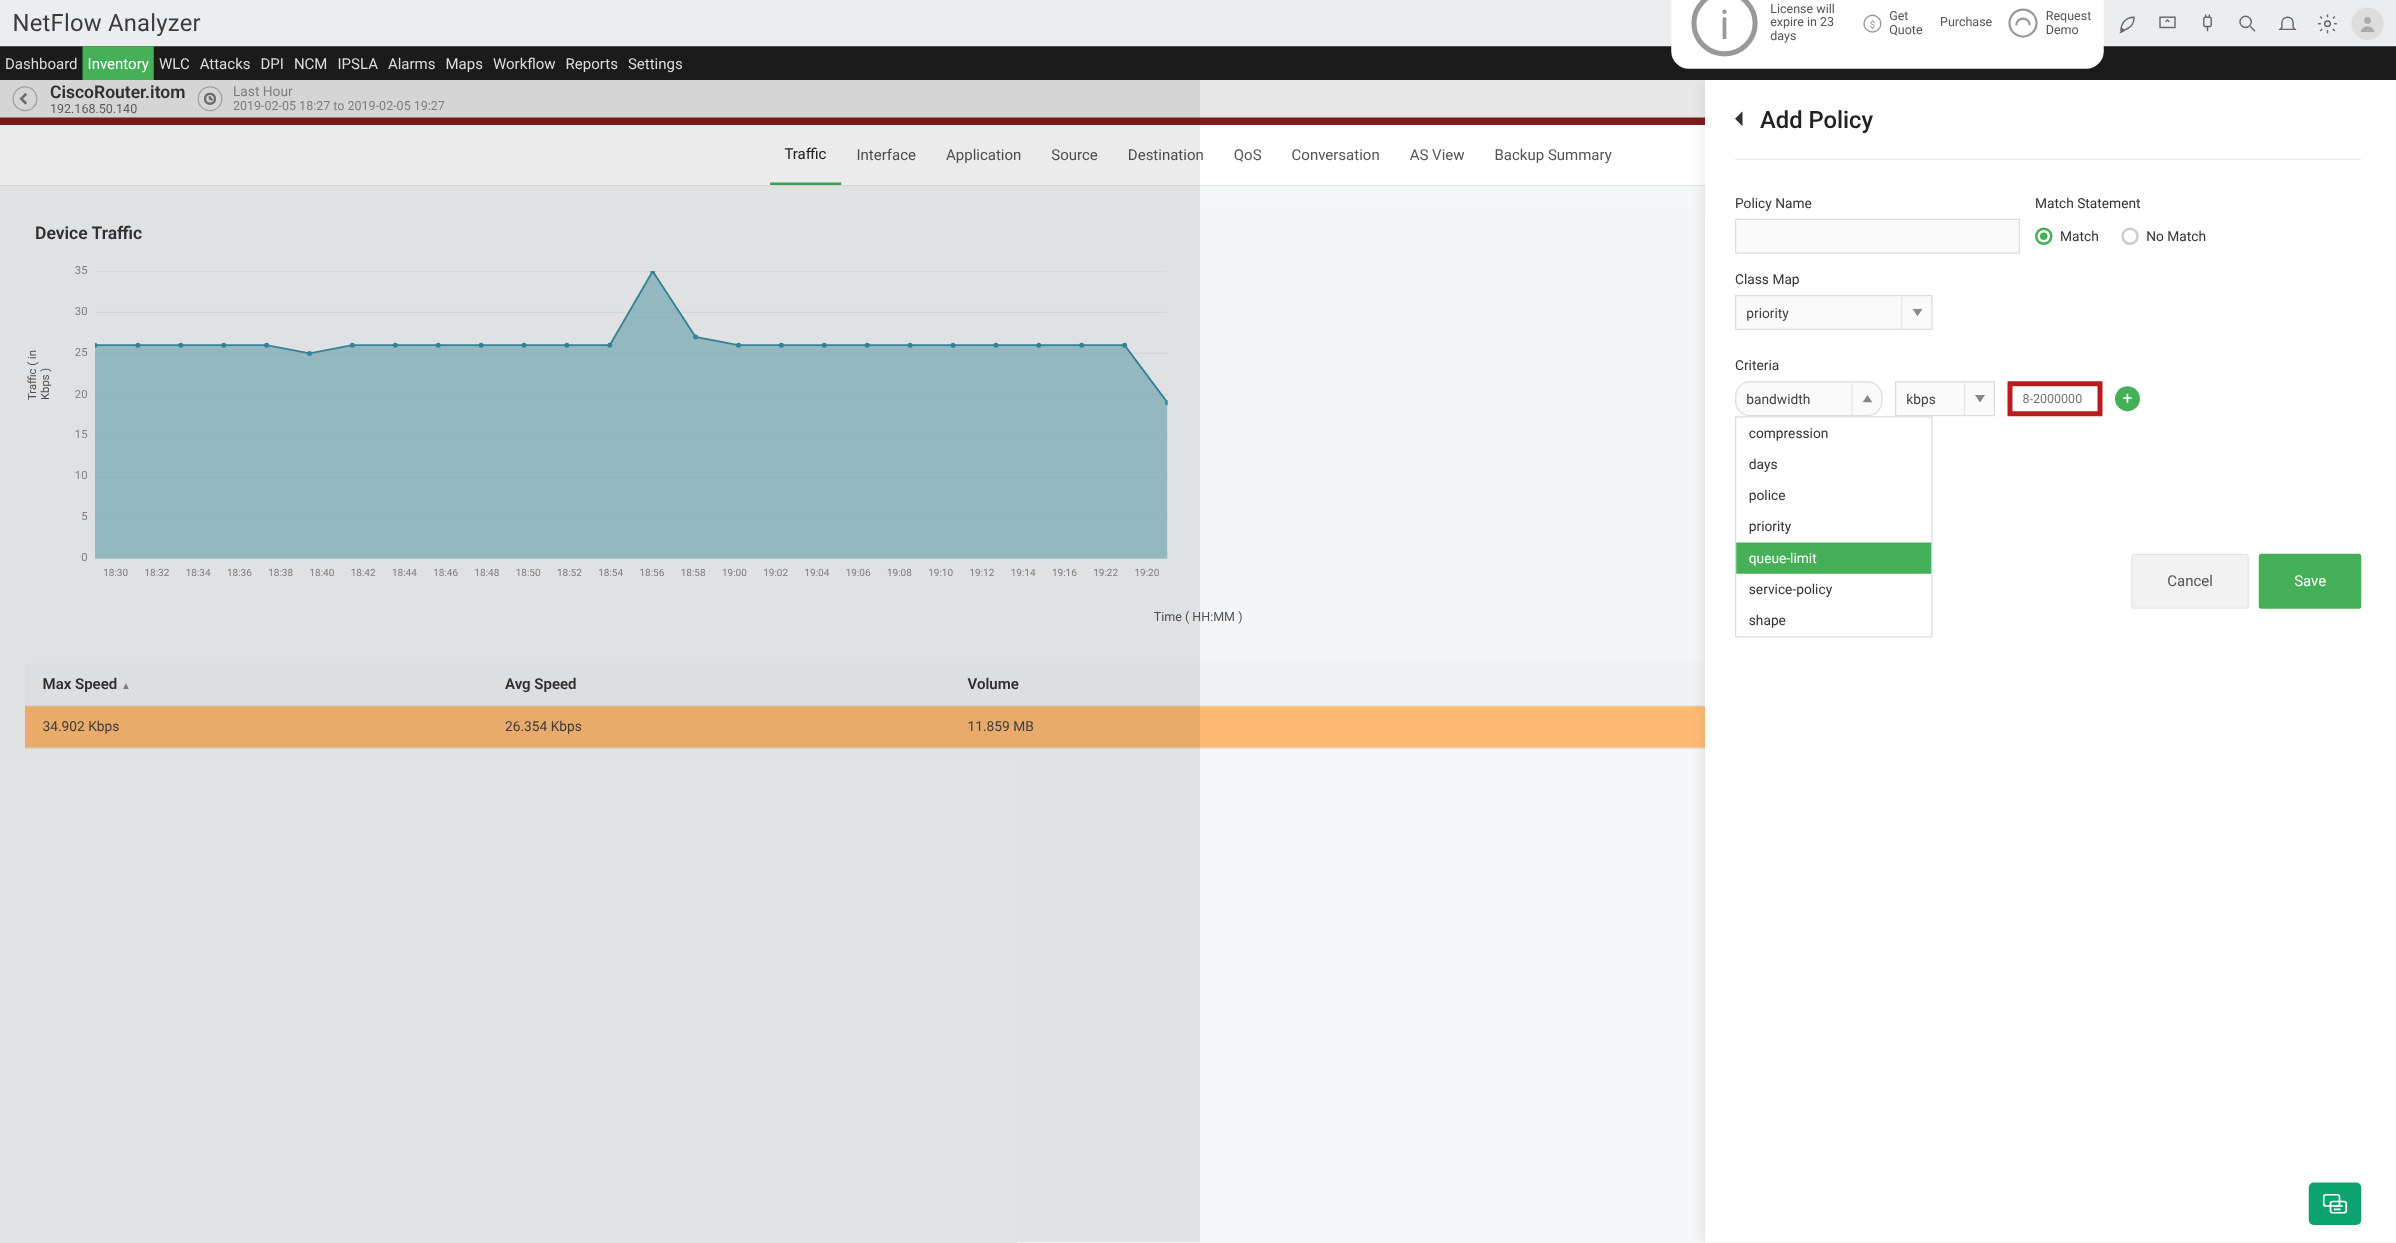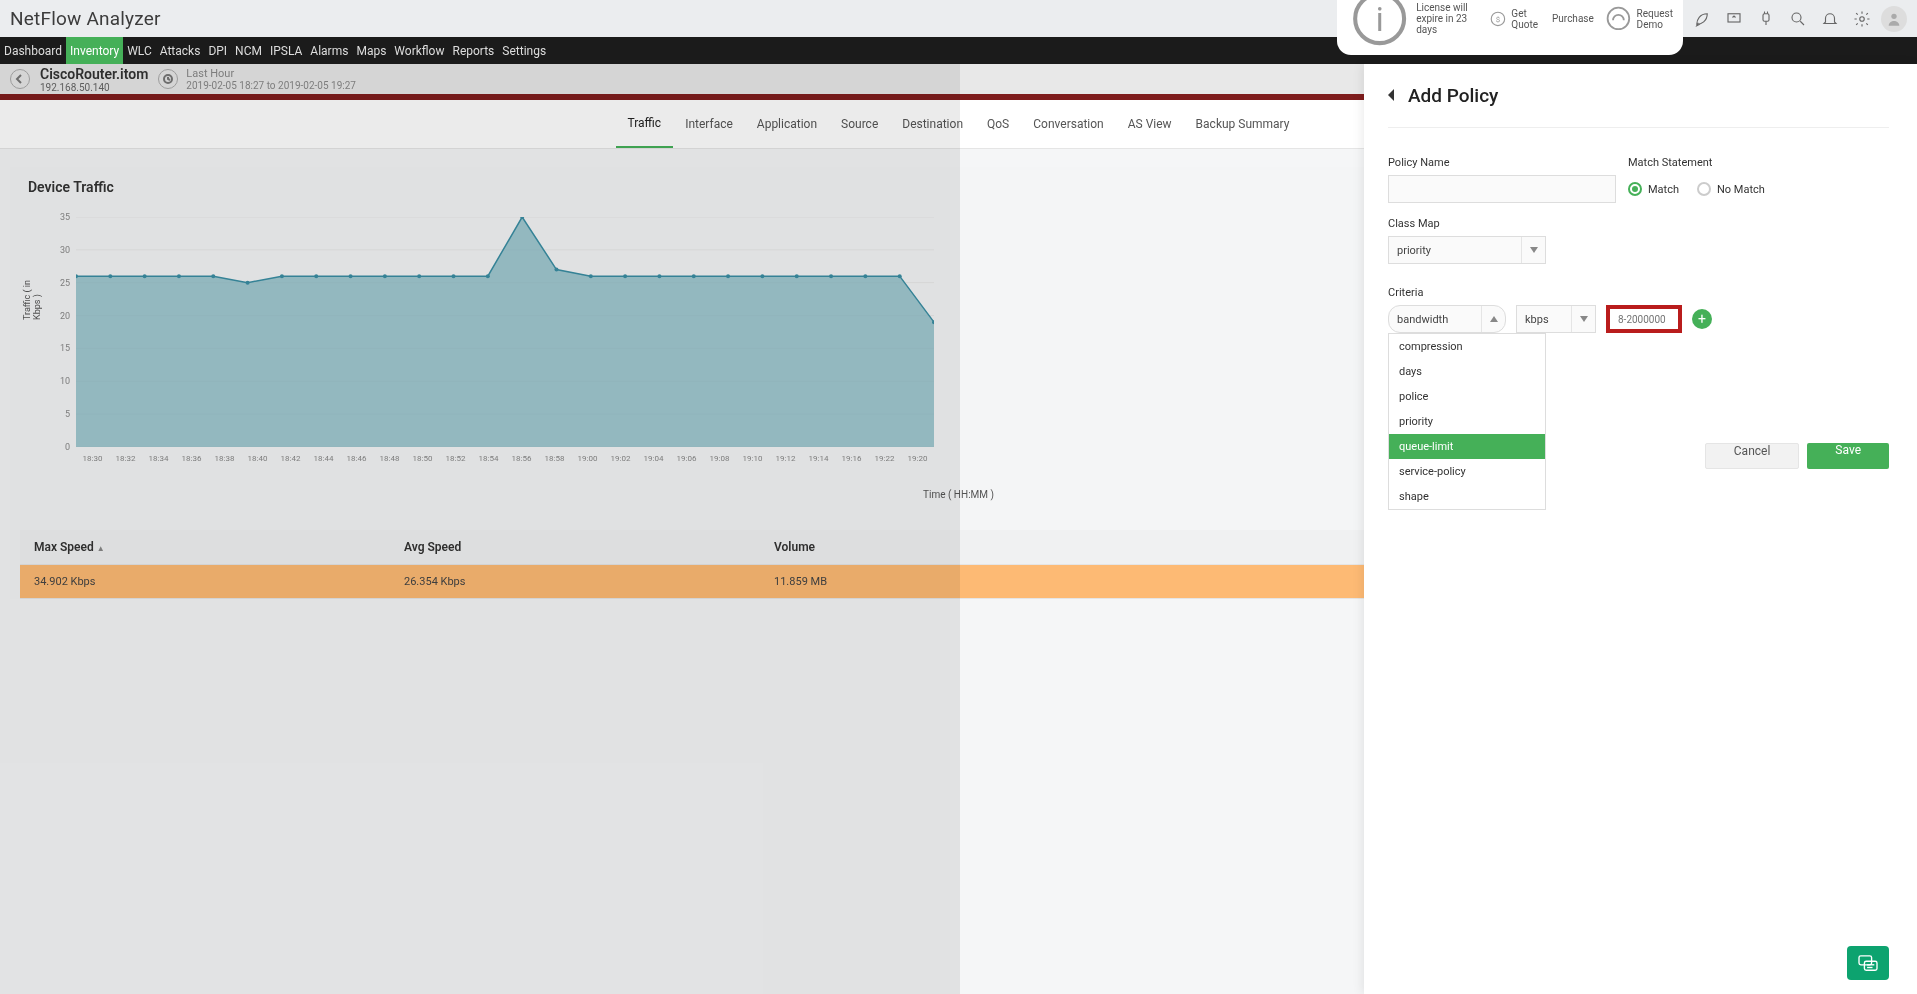--- a/index.html
+++ b/index.html
@@ -92,21 +92,21 @@
 .sel .arr svg { width: 8px; height: 6px; fill: #888; }
 .crit-row { display: flex; gap: 10px; align-items: center; margin-top: 6px; position: relative; }
 .sel.s1 { width: 118px; border-radius: 12px; }
 .sel.s2 { width: 80px; }
 .num-in { width: 76px; height: 28px; border: 4px solid #b91c1c; padding: 4px 8px; font-size: 10px; color: #888; }
 .add-btn { width: 20px; height: 20px; border-radius: 50%; background: #45b058; color: #fff; display: flex; align-items: center; justify-content: center; cursor: pointer; font-size: 14px; line-height: 1; }
 .dropdown { position: absolute; top: 28px; left: 0; width: 158px; background: #fff; border: 1px solid #ddd; z-index: 10; }
 .dropdown .opt { padding: 6px 10px; font-size: 11px; color: #333; cursor: pointer; }
 .dropdown .opt.sel-opt { background: #45b058; color: #fff; }
 .actions { display: flex; justify-content: flex-end; gap: 8px; margin-top: 110px; }
-.btn { height: 26px; padding: 0 28px; font-size: 12px; border-radius: 2px; cursor: pointer; display: flex; }
+.btn { height: 44px; padding: 0 28px; font-size: 12px; border-radius: 2px; cursor: pointer; display: flex; align-items: center; }
 .btn.cancel { background: #f2f2f2; color: #555; border: 1px solid #e5e5e5; }
 .btn.save { background: #45b058; color: #fff; border: none; }
 
 
 .fab { position: absolute; bottom: 14px; right: 28px; width: 42px; height: 34px; background: #0da36f; border-radius: 4px; display: flex; align-items: center; justify-content: center; cursor: pointer; }
 .fab svg { width: 22px; height: 18px; stroke: #fff; fill: none; stroke-width: 1.5; }
 
 svg polyline, svg line, svg path.nostroke { fill: none; }
 </style>
 </head>

